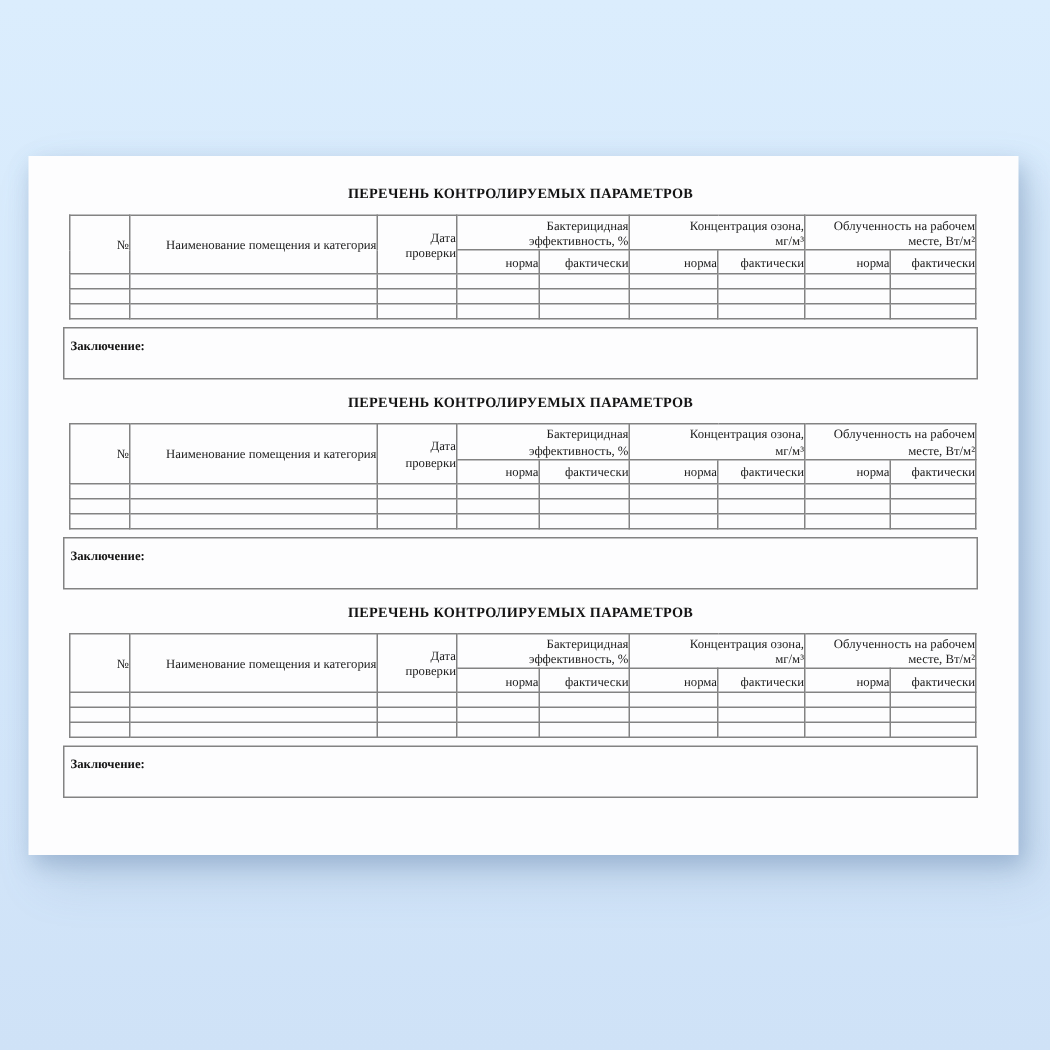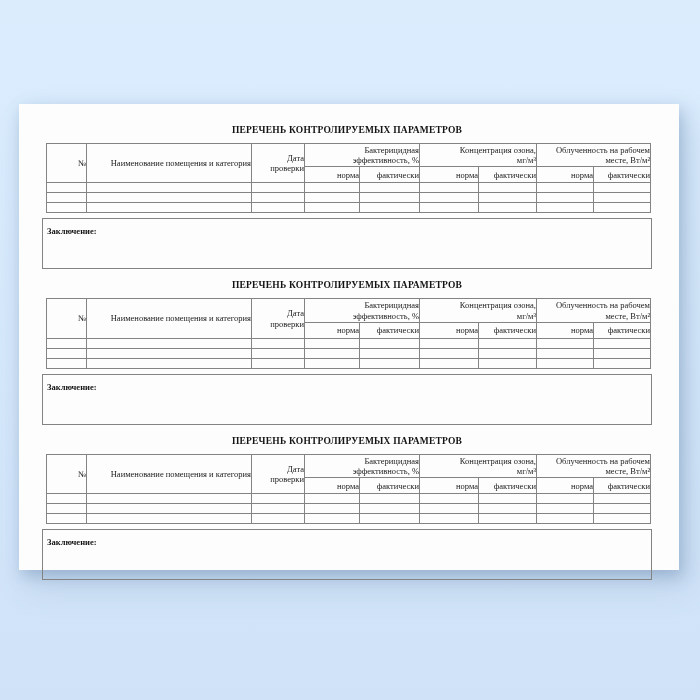--- a/index.html
+++ b/index.html
@@ -30,21 +30,21 @@
   th, td { border: 1px solid var(--border, #838383); }
   thead th {
     font-weight: normal; font-size: 8.5px; line-height: 1.2; padding: 1px 0;
     text-align: right; vertical-align: middle; white-space: pre-line; color: #222;
   }
   tr.group-row { height: 23px; }
   tr.sub-row   { height: 16px; }
   tr.data-row  { height: 10px; }
   td { padding: 0; }
   .conclusion {
-    width: 610px; height: 51px; border: 1px solid var(--border, #838383);
+    width: 610px; height: 35px; border: 1px solid var(--border, #838383);
     box-sizing: border-box; margin-top: 5px; padding: 1px 4px; background: transparent;
   }
   .conclusion-label { font-weight: bold; font-size: 8.5px; color: #141414; }
 </style>
 </head>
 <body>
 
 <div class="scene">
   <div class="paper">
     <div class="paper-content" id="sections">

